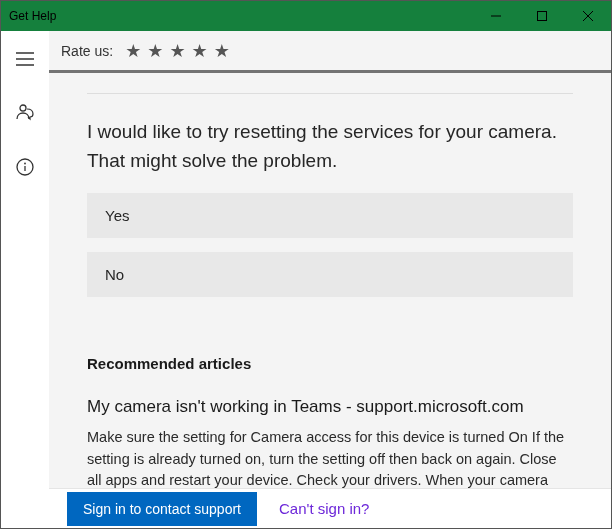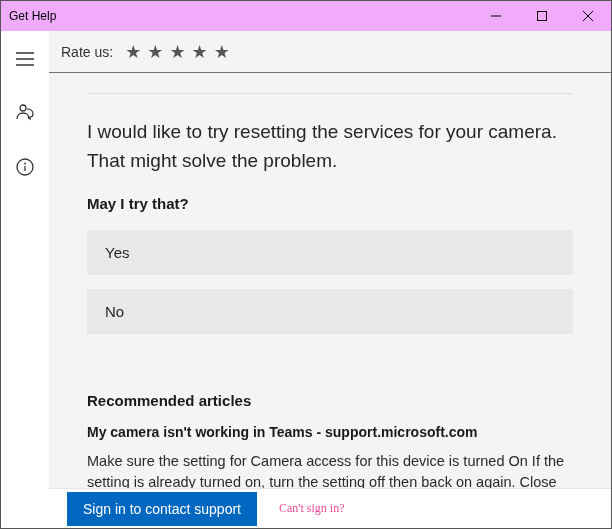--- a/index.html
+++ b/index.html
@@ -15,21 +15,21 @@
     flex-direction: column;
     overflow: hidden;
   }
   .titlebar {
     height: 30px;
     display: flex;
     align-items: center;
     padding-left: 8px;
     font-size: 12px;
     color: #000;
-    background: #f0abfc;
+    background: #15803d;
   }
   .titlebar-title { flex: 1; }
   .tb-btn {
     width: 46px; height: 30px;
     display: flex; align-items: center; justify-content: center;
     color: #000;
   }
   .tb-btn svg { display: block; }
   .app {
     flex: 1;
@@ -52,21 +52,21 @@
     display: flex;
     flex-direction: column;
     min-width: 0;
   }
   .ratebar {
     height: 42px;
     display: flex;
     align-items: center;
     padding: 0 12px;
     gap: 12px;
-    border-bottom: 1px solid #737373;
+    border-bottom: 3px solid #737373;
     font-size: 14px;
     color: #333;
   }
   .stars { display: flex; gap: 6px; }
   .star { color: #555; font-size: 18px; line-height: 1; }
   .scroll {
     flex: 1;
     overflow: hidden;
     padding: 0 38px 0 38px;
   }
@@ -74,43 +74,43 @@
   .msg { font-size: 19px; line-height: 1.5; color: #262626; }
   .question { font-weight: 600; font-size: 15px; margin-top: 20px; color: #1a1a1a; }
   .options { margin-top: 18px; display: flex; flex-direction: column; gap: 14px; }
   .option {
     background: #e8e8e8;
     padding: 14px 18px;
     font-size: 15px;
     color: #262626;
   }
   .rec-heading { font-weight: 600; font-size: 15px; margin-top: 58px; }
-  .article-title { font-weight: 700; font-size: 14px; margin-top: 14px; line-height: 1.4; }
+  .article-title { font-weight: 400; font-size: 17px; margin-top: 23px; line-height: 1.4; }
   .article-body { font-size: 14.5px; line-height: 1.5; margin-top: 8px; color: #2a2a2a; }
   .footer {
     background: #fff;
     border-top: 1px solid #e5e5e5;
     height: 40px;
     display: flex;
     align-items: center;
     padding: 0 18px;
     gap: 22px;
   }
   .primary-btn {
     background: #0067c0;
     color: #fff;
     border: none;
     padding: 9px 16px;
     font-size: 14px;
     font-family: inherit;
   }
   .link-btn {
     background: none; border: none;
-    color: #ec4899; font-size: 12px;
-    font-family: Liberation Serif, serif;
+    color: #6d28d9; font-size: 15px;
+    font-family: Liberation Sans, sans-serif;
   }
 </style>
 </head>
 <body>
 
 <div class="titlebar">
   <span class="titlebar-title">Get Help</span>
   <div class="tb-btn">
     <svg width="10" height="10">
         <line x1="0" y1="5" x2="10" y2="5" stroke="#000" stroke-width="1"></line>
@@ -162,21 +162,20 @@
         <span class="star">★</span>
         <span class="star">★</span>
         <span class="star">★</span>
         <span class="star">★</span>
       </div>
     </div>
 
     <div class="scroll">
       <div class="divider"></div>
       <p class="msg">I would like to try resetting the services for your camera. That might solve the problem.</p>
-      <p class="question">May I try that?</p>
       <div class="options">
         <div class="option">Yes</div>
         <div class="option">No</div>
       </div>
       <p class="rec-heading">Recommended articles</p>
       <p class="article-title">My camera isn't working in Teams - support.microsoft.com</p>
       <p class="article-body">Make sure the setting for Camera access for this device is turned On If the setting is already turned on, turn the setting off then back on again. Close all apps and restart your device. Check your drivers. When your camera</p>
     </div>
 
     <div class="footer">

